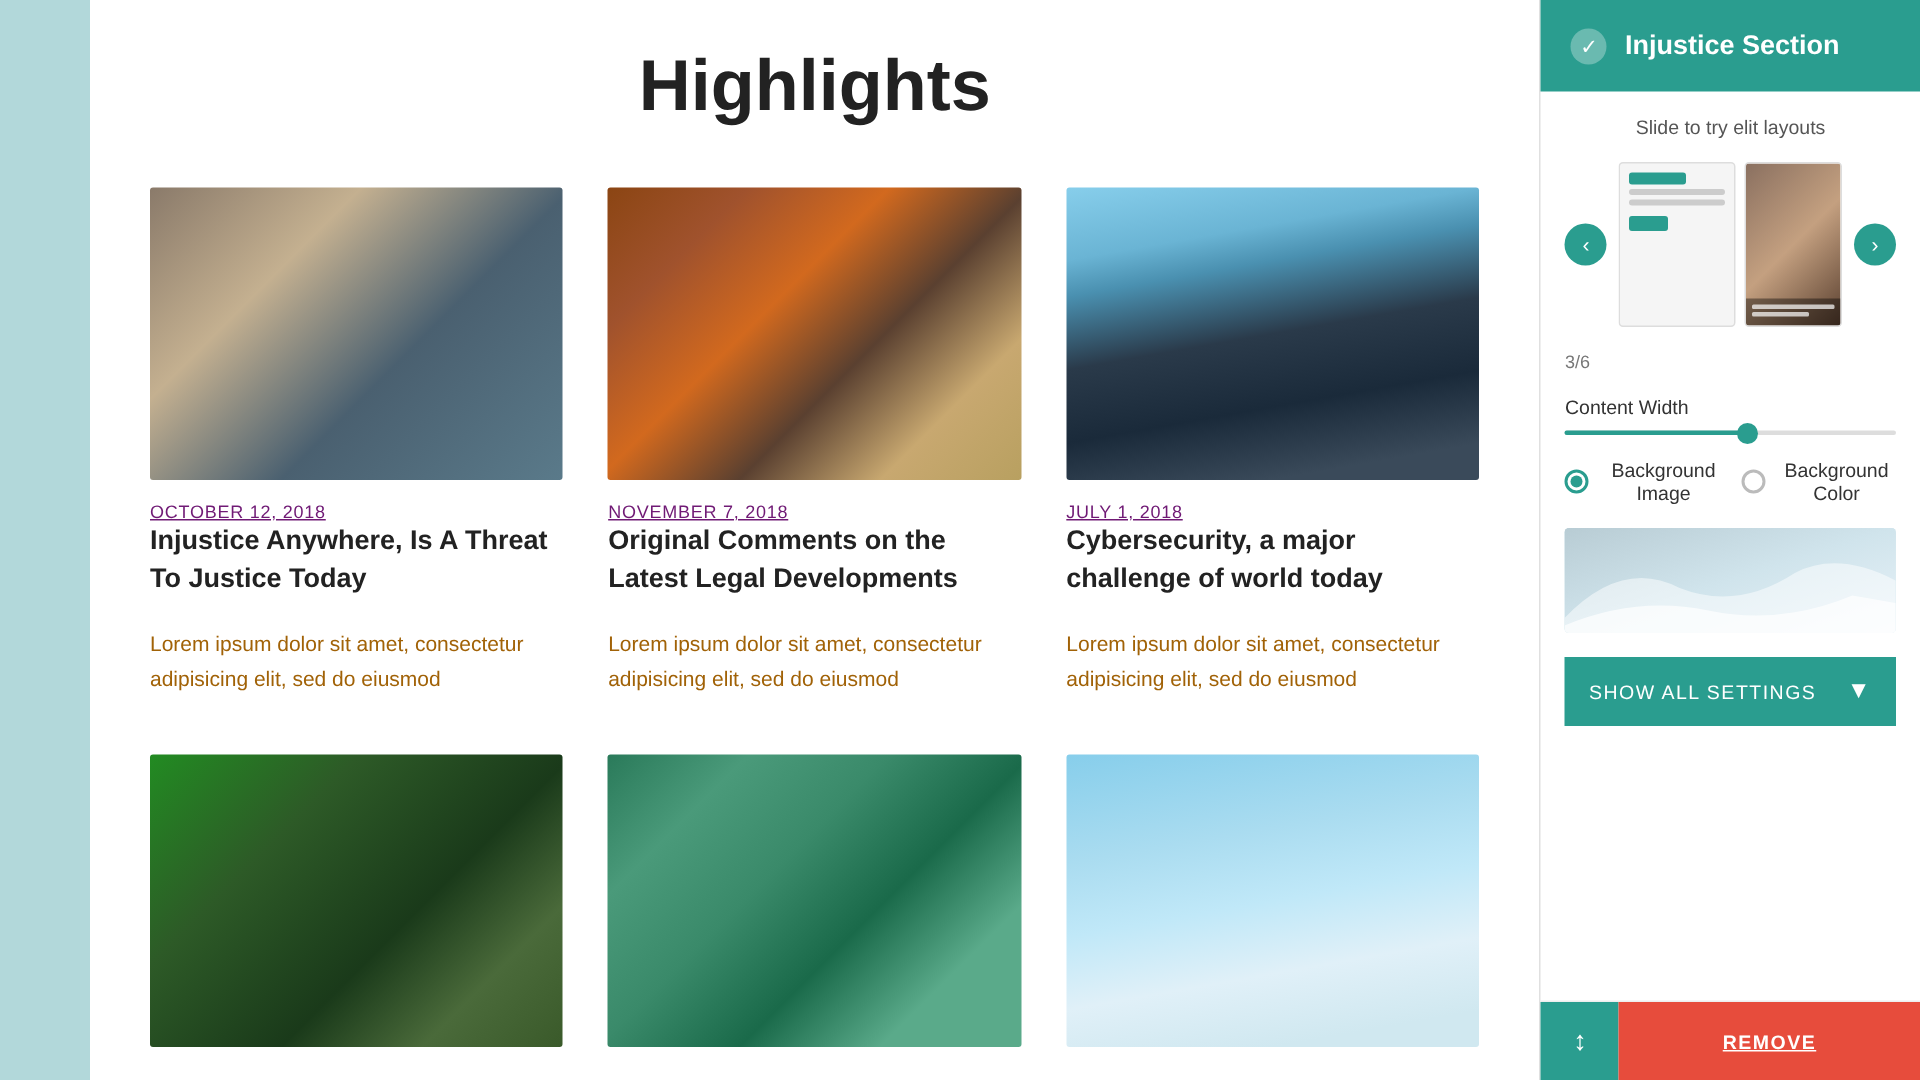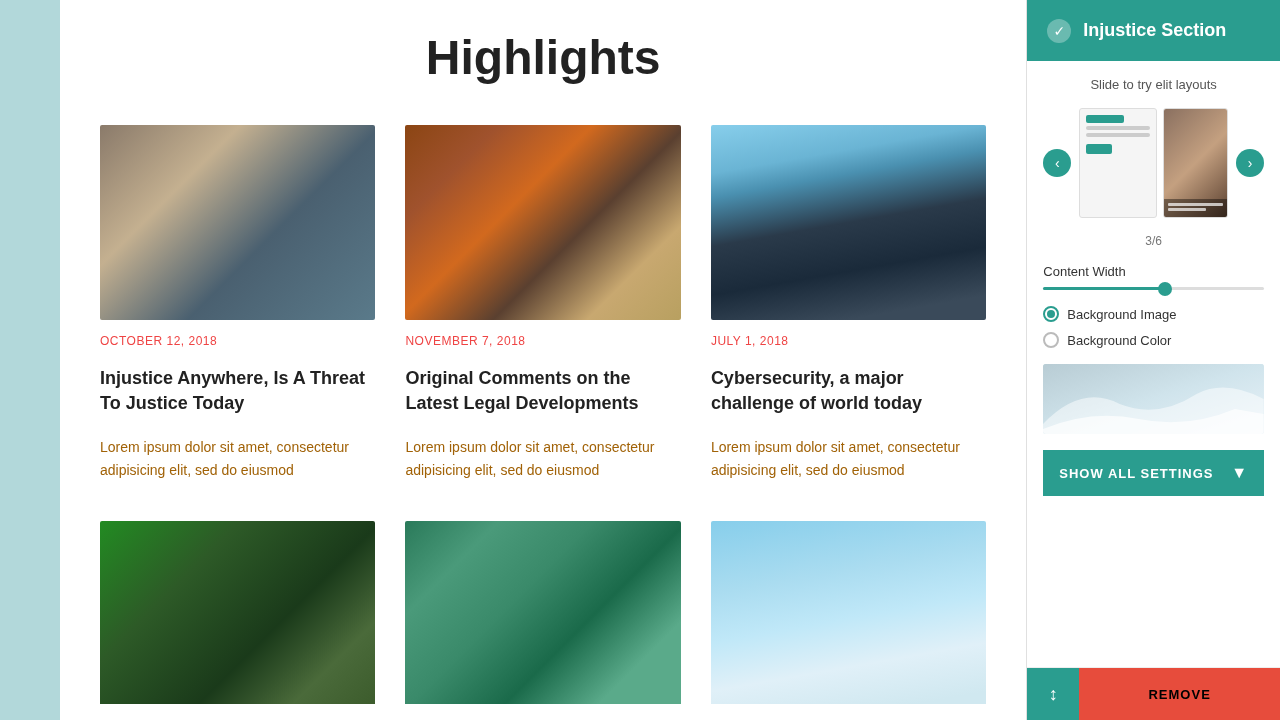--- a/index.html
+++ b/index.html
@@ -55,25 +55,26 @@
     }
     .img-colorful {
       background: linear-gradient(135deg, #2a7a5a 0%, #4a9a7a 20%, #3a8a6a 40%, #1a6a4a 60%, #5aaa8a 80%);
     }
     .img-satellite {
       background: linear-gradient(170deg, #87CEEB 0%, #aadcf0 30%, #c0e8f8 50%, #e0f0f8 70%, #d0e8f0 90%);
     }
 
     .article-date {
       font-size: 12px;
-      color: #ef4444;
+      color: #701a75;
       text-transform: uppercase;
       letter-spacing: 0.5px;
       margin-top: 14px;
-      margin-bottom: 18px;
+      margin-bottom: 0;
+      text-decoration: underline;
     }
 
     .article-title {
       font-size: 18px;
       font-weight: bold;
       color: #222;
       margin-bottom: 12px;
       line-height: 1.4;
     }
 
@@ -215,21 +216,21 @@
     }
 
     .preview-right-line {
       height: 3px;
       background: rgba(255,255,255,0.7);
       border-radius: 1px;
       margin-bottom: 2px;
     }
 
     .carousel-count {
-      text-align: center;
+      text-align: left;
       font-size: 12px;
       color: #777;
     }
 
     .content-width-section {
       display: flex;
       flex-direction: column;
       gap: 8px;
     }
 
@@ -267,21 +268,21 @@
       border-radius: 50%;
       position: absolute;
       top: 50%;
       left: 55%;
       transform: translate(-50%, -50%);
       cursor: pointer;
     }
 
     .radio-group {
       display: flex;
-      flex-direction: column;
+      flex-direction: row;
       gap: 10px;
       text-align: center;
     }
 
     .radio-item {
       display: flex;
       align-items: center;
       gap: 8px;
       font-size: 13px;
       color: #333;
@@ -318,21 +319,21 @@
       border-radius: 3px;
       overflow: hidden;
     }
 
     .show-all-btn {
       background: #2a9d8f;
       color: #fff;
       border: none;
       padding: 14px 16px;
       font-size: 13px;
-      font-weight: bold;
+      font-weight: normal;
       text-transform: uppercase;
       letter-spacing: 1px;
       cursor: pointer;
       display: flex;
       align-items: center;
       justify-content: space-between;
       width: 100%;
     }
 
     .show-all-arrow {
@@ -353,27 +354,28 @@
       justify-content: center;
       cursor: pointer;
       color: #fff;
       font-size: 18px;
     }
 
     .footer-remove-btn {
       flex: 1;
       height: 52px;
       background: #e74c3c;
-      color: #000000;
+      color: #ffffff;
       border: none;
       font-size: 13px;
       font-weight: bold;
       text-transform: uppercase;
       letter-spacing: 1px;
       cursor: pointer;
+      text-decoration: underline;
     }
 
     .left-accent {
       width: 60px;
       background: #b2d8da;
       flex-shrink: 0;
     }
   </style>
 </head>
 <body>

